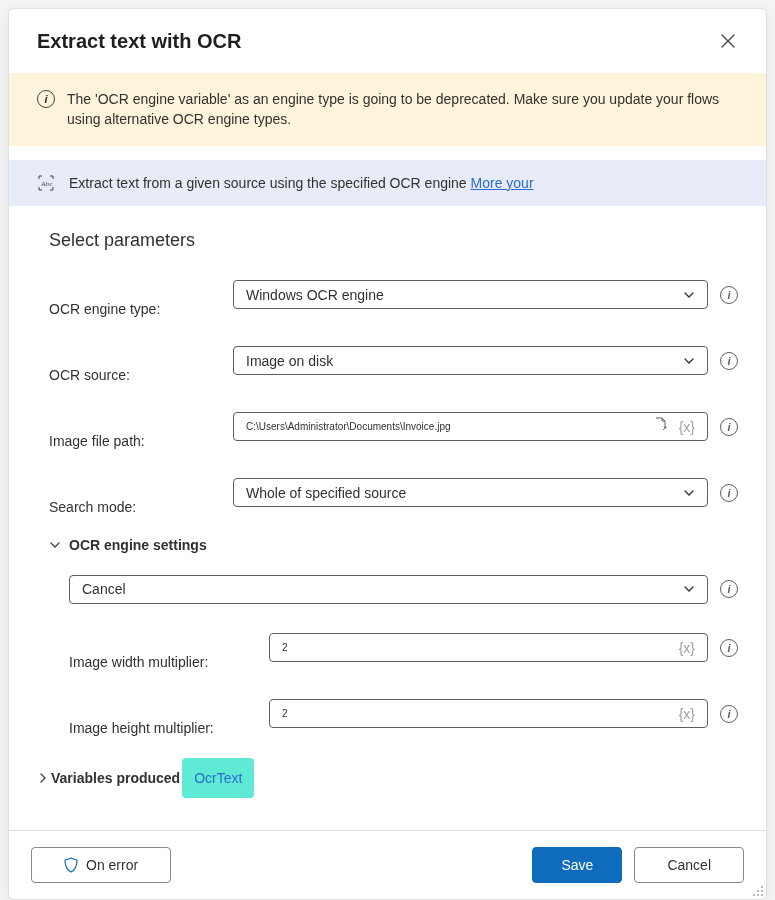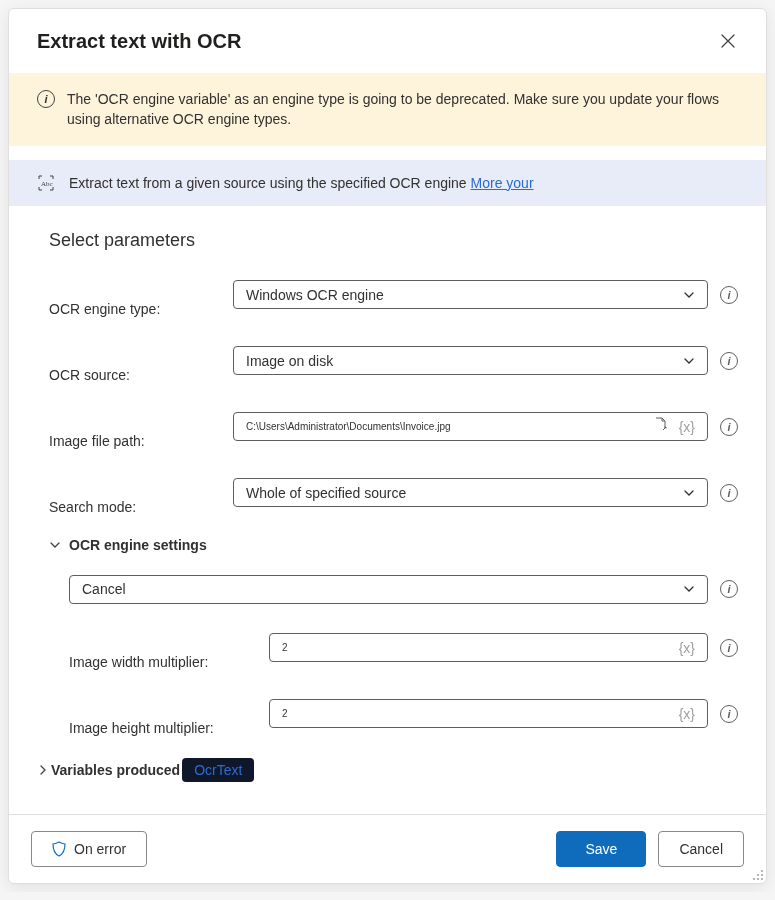--- a/index.html
+++ b/index.html
@@ -165,38 +165,38 @@
     .collapse-row .ttl { font-weight:600; color:#323130; }
 
     .vars-row {
       display:flex;align-items:center;gap:2px;
       padding: 0 28px 22px 28px;
       cursor:pointer;
     }
     .vars-row .chev { color:#424242; }
     .vars-row .ttl { font-weight:600; color:#323130; }
     .pill {
-      background:#0f172a;
+      background:#5eead4;
       color:#2B6CD0;
-      padding:4px 12px;
+      padding:12px 12px;
       border-radius:4px;
       font-size:14px;
     }
 
     .footer {
       border-top:1px solid #e1dfdd;
       padding: 16px 22px;
       display:flex;
       justify-content:space-between;
       align-items:center;
       margin-top: 10px;
     }
     .btn {
       height:36px;
-      padding:0 20px;
+      padding:0 32px;
       border-radius:4px;
       border:1px solid #8A8886;
       background:#fff;
       cursor:pointer;
       font-size:14px;
       font-family:inherit;
       display:flex;align-items:center;gap:8px;
       color:#323130;
     }
     .btn.primary {

